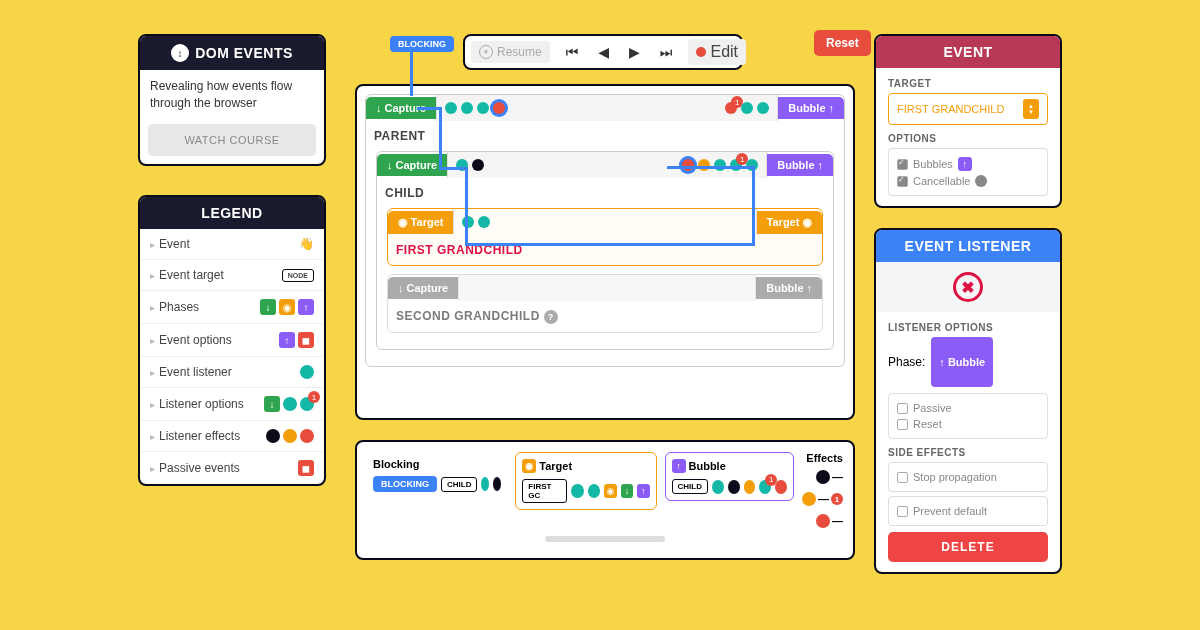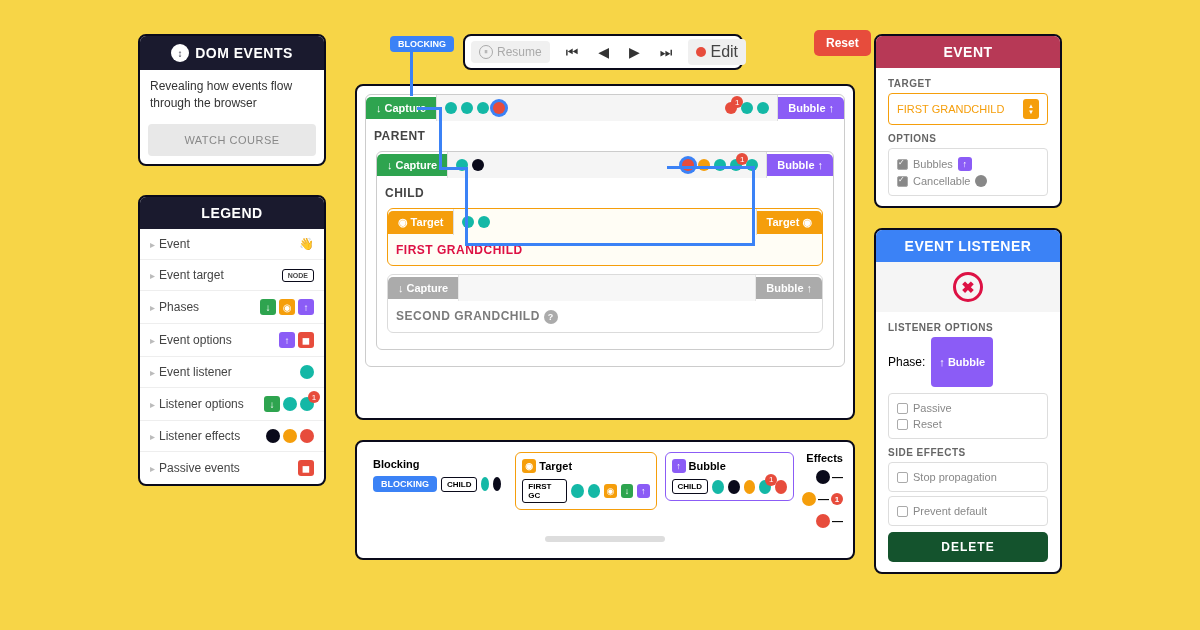--- a/index.html
+++ b/index.html
@@ -97,21 +97,21 @@
 .checkbox.checked { background: #888; position: relative; }
 .checkbox.checked::after { content: '✓'; color: #fff; font-size: 8px; position: absolute; top: -2px; left: 0; }
 
 
 .listener-panel { top: 228px; right: 138px; width: 188px; }
 .listener-panel .panel-header { background: #3b82f6; }
 .listener-icon-row { display: flex; justify-content: center; padding: 10px; background: #f5f5f5; }
 .x-circle { width: 30px; height: 30px; border: 3px solid #d14; border-radius: 50%; display: flex; align-items: center; justify-content: center; color: #d14; font-weight: 900; font-size: 16px; }
 .phase-select { display: flex; align-items: center; gap: 6px; font-size: 12px; margin-bottom: 6px; }
 .phase-badge { background: #8b5cf6; color: #fff; font-size: 11px; padding: 19px 8px; border-radius: 4px; font-weight: 600; }
-.delete-btn { width: 100%; background: #14532d; color: #fff; border: none; border-radius: 5px; padding: 8px; font-size: 12px; font-weight: 700; letter-spacing: 1px; cursor: pointer; margin-top: 6px; }
+.delete-btn { width: 100%; background: #ef4444; color: #fff; border: none; border-radius: 5px; padding: 8px; font-size: 12px; font-weight: 700; letter-spacing: 1px; cursor: pointer; margin-top: 6px; }
 
 .tiny-square { width: 14px; height: 14px; border-radius: 3px; display: inline-flex; align-items: center; justify-content: center; font-size: 9px; color: #fff; }
 .help-circle { width: 14px; height: 14px; background: #888; color: #fff; border-radius: 50%; display: inline-flex; align-items: center; justify-content: center; font-size: 9px; font-weight: bold; }
 </style>
 </head>
 <body>
 
 <div class="panel dom-events">
   <div class="panel-header">
     <span class="circle-icon">↕</span>

